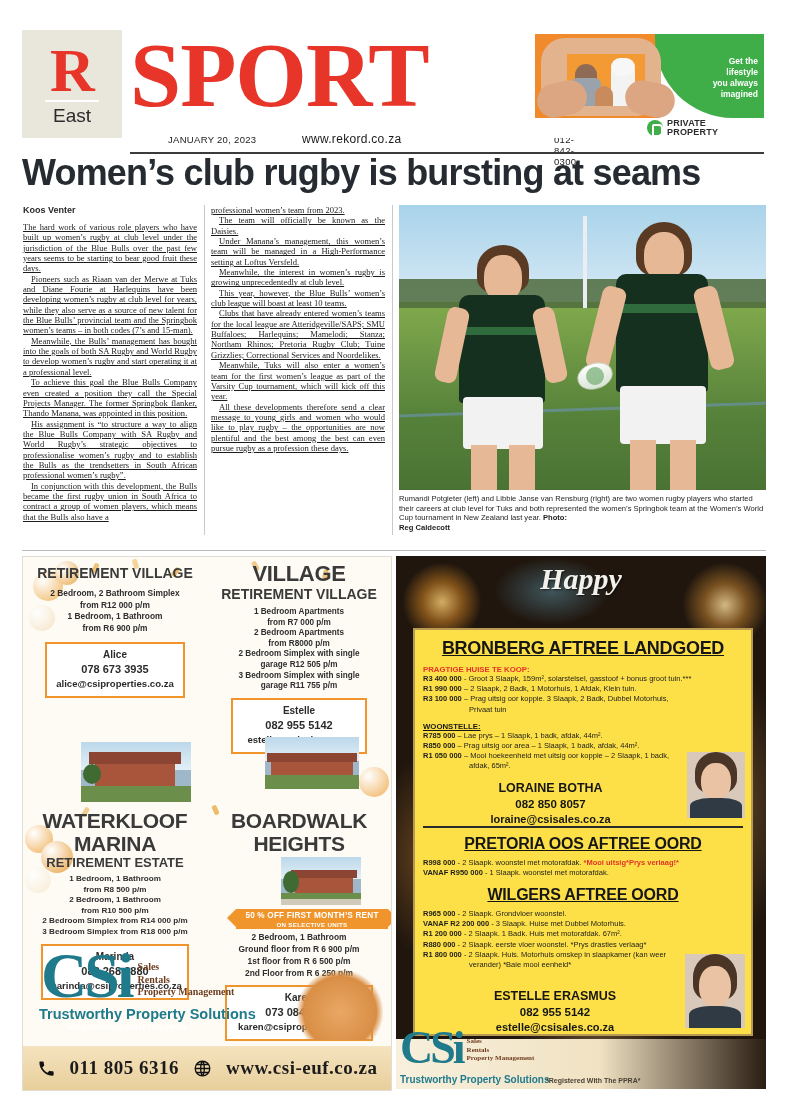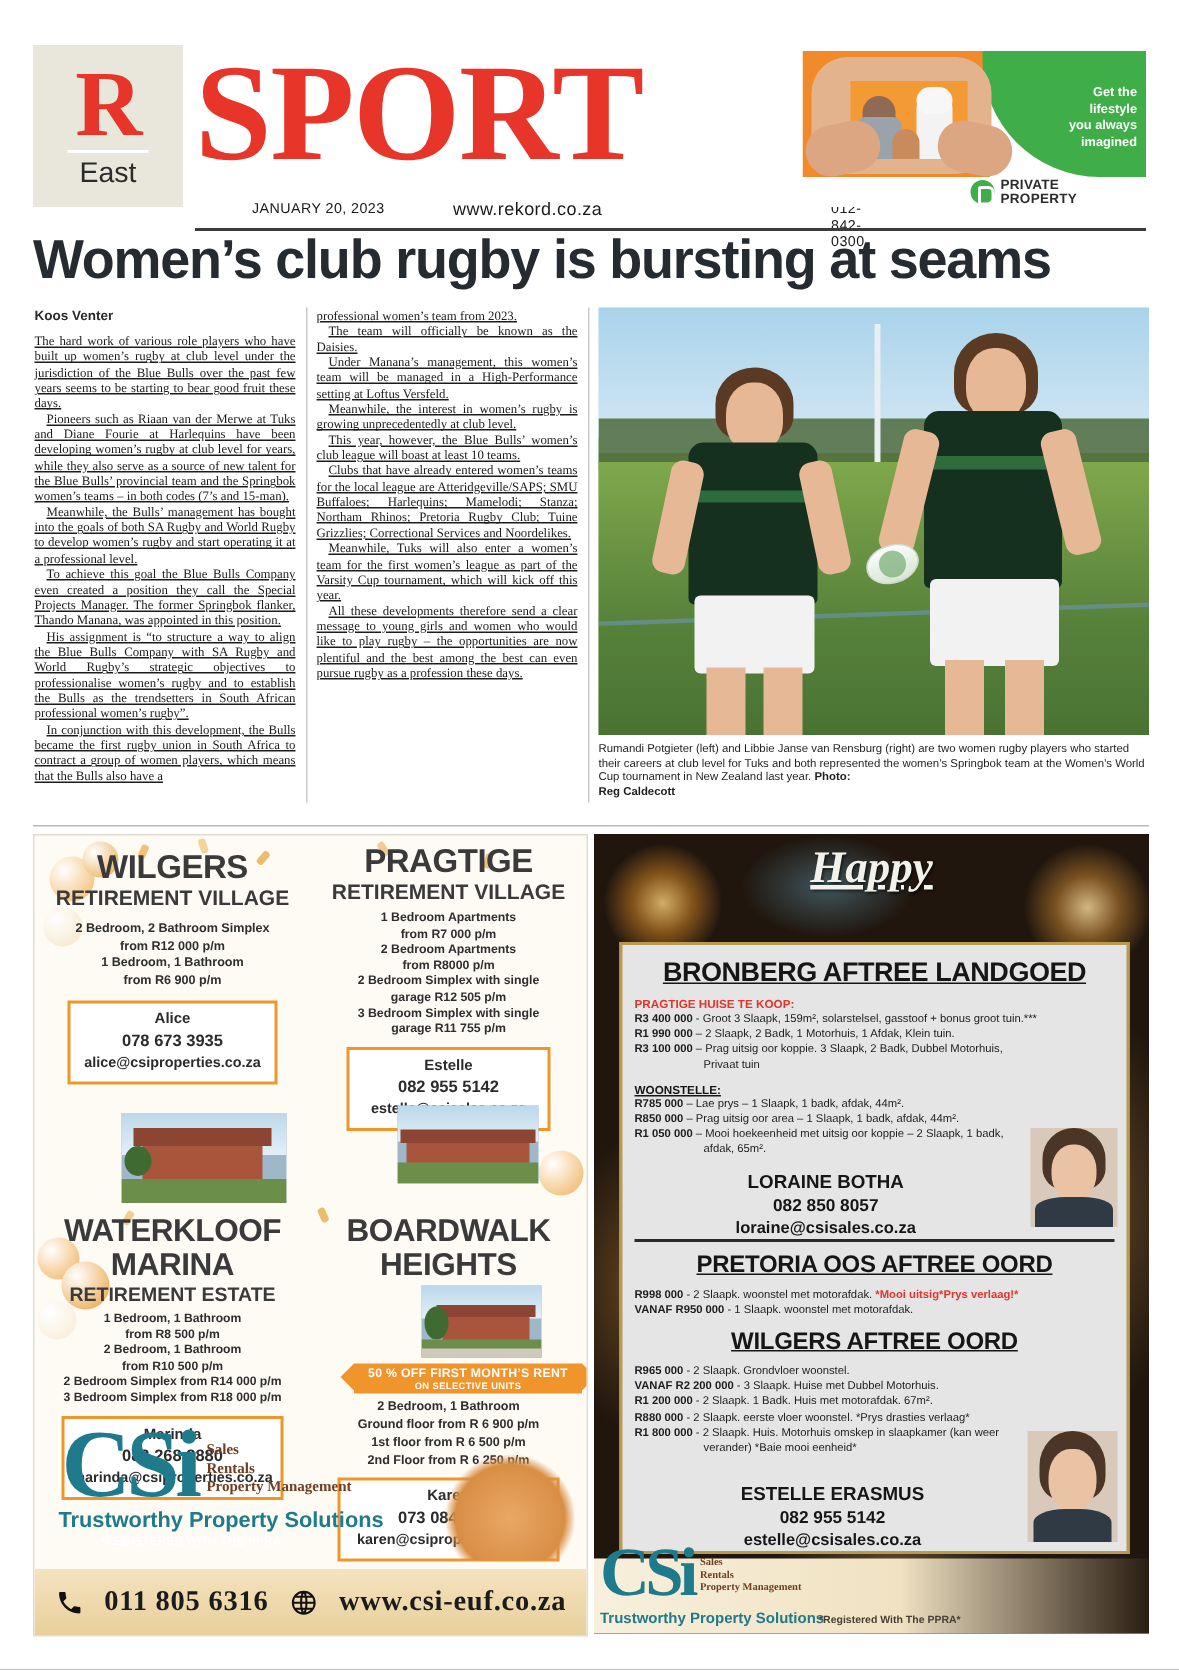--- a/index.html
+++ b/index.html
@@ -179,30 +179,30 @@
 
   
   .csi2{
     position:absolute;left:396px;top:556px;width:370px;height:533px;overflow:hidden;
     background:#20160e;
   }
   .fw{position:absolute;border-radius:50%;opacity:.8;}
   .ny-happy{
     position:absolute;left:0;top:6px;width:100%;text-align:center;
     font-family:"Liberation Serif",serif;font-style:italic;font-weight:bold;
-    font-size:30px;color:#f3f1ec;text-shadow:1px 1px 2px rgba(0,0,0,.6);text-decoration:underline;
+    font-size:30px;color:#f3f1ec;text-shadow:1px 1px 2px rgba(0,0,0,.6);
   }
   .ny-new{
     position:absolute;left:0;top:30px;width:100%;text-align:center;
     font-family:"Liberation Sans",sans-serif;font-weight:bold;font-size:30px;
     color:#ffffff;letter-spacing:1px;text-shadow:0 2px 3px rgba(0,0,0,.55);
   }
   .panel{
     position:absolute;left:17px;top:72px;width:336px;height:404px;
-    background:#e5e5e5;border:2px solid #b99a52;
+    background:#fde047;border:2px solid #b99a52;
   }
   .pnl-h1{
     font-family:"Liberation Sans",sans-serif;font-weight:bold;font-size:18px;color:#161616;
     text-align:center;text-decoration:underline;letter-spacing:-0.3px;
   }
   .pnl-h2{
     font-family:"Liberation Sans",sans-serif;font-weight:bold;font-size:16px;color:#161616;
     text-align:center;text-decoration:underline;letter-spacing:-0.2px;
   }
   .pnl-lbl{font-family:"Liberation Sans",sans-serif;font-weight:bold;font-size:7.8px;color:#e2342a;}
@@ -349,37 +349,36 @@
     <div class="bauble" style="left:336px;top:210px;width:30px;height:30px;background:radial-gradient(circle at 32% 30%,#fff,#efb05a);"></div>
     <div class="conf" style="left:70px;top:6px;background:#e9b04e;transform:rotate(24deg)"></div>
     <div class="conf" style="left:110px;top:2px;background:#f0c77b;transform:rotate(-18deg)"></div>
     <div class="conf" style="left:150px;top:10px;background:#e7a73c;transform:rotate(40deg)"></div>
     <div class="conf" style="left:230px;top:4px;background:#ecb96b;transform:rotate(-30deg)"></div>
     <div class="conf" style="left:300px;top:12px;background:#e9b04e;transform:rotate(14deg)"></div>
     <div class="conf" style="left:60px;top:250px;background:#edbe6e;transform:rotate(30deg)"></div>
     <div class="conf" style="left:190px;top:248px;background:#e7a73c;transform:rotate(-24deg)"></div>
 
     <div class="csi-col" style="left:0;top:8px;">
-      <div class="ad-title" style="font-size:22px;line-height:25px;">WILGERS</div>
       <div class="ad-sub" style="font-size:14px;line-height:17px;">RETIREMENT VILLAGE</div>
       <div class="ad-lines" style="margin-top:6px;">
         <div>2 Bedroom, 2 Bathroom Simplex</div>
         <div>from R12 000 p/m</div>
         <div>1 Bedroom, 1 Bathroom</div>
         <div>from R6 900 p/m</div>
       </div>
       <div class="contact-box" style="margin:8px 22px 0;">
         <div class="nm">Alice</div>
         <div class="ph">078 673 3935</div>
         <div class="em">alice@csiproperties.co.za</div>
       </div>
     </div>
 
     <div class="csi-col" style="left:50%;top:4px;">
-      <div class="ad-title" style="font-size:22px;line-height:25px;">PRAGTIGE</div>
+      <div class="ad-title" style="font-size:22px;line-height:25px;">VILLAGE</div>
       <div class="ad-sub" style="font-size:14px;line-height:17px;">RETIREMENT VILLAGE</div>
       <div class="ad-lines" style="margin-top:4px;font-size:8.2px;line-height:10.6px;">
         <div>1 Bedroom Apartments</div>
         <div>from R7 000 p/m</div>
         <div>2 Bedroom Apartments</div>
         <div>from R8000 p/m</div>
         <div>2 Bedroom Simplex with single</div>
         <div>garage R12 505 p/m</div>
         <div>3 Bedroom Simplex with single</div>
         <div>garage R11 755 p/m</div>

